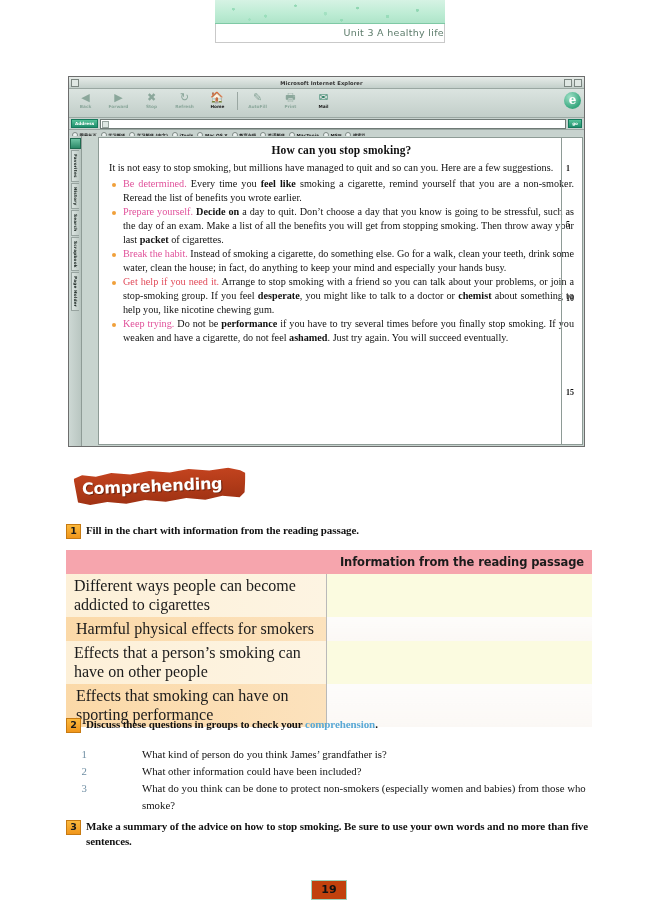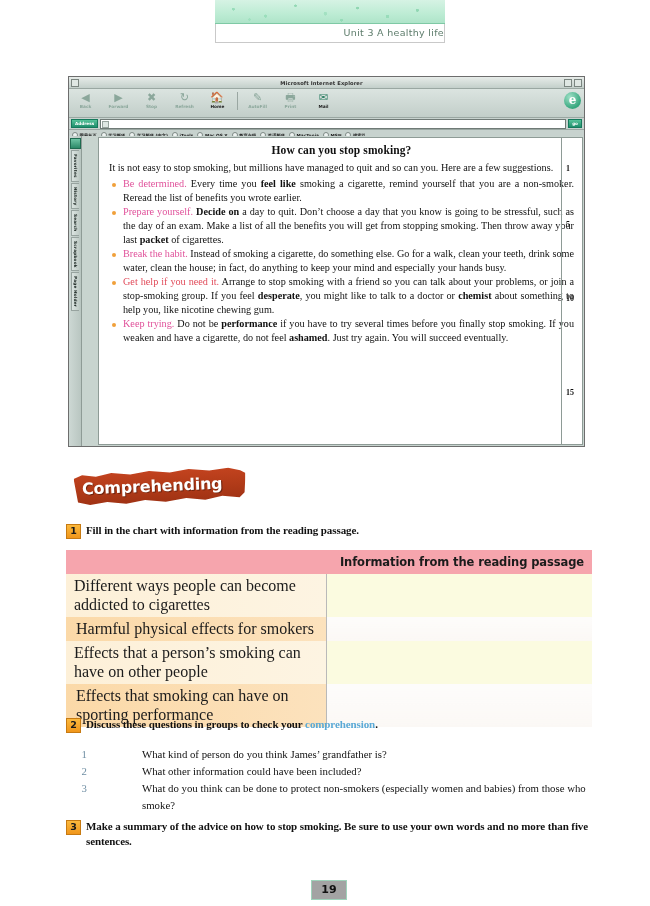--- a/index.html
+++ b/index.html
@@ -442,21 +442,21 @@
   .qtext { flex: 1; margin-left: 47px; }
 
   
   .pagenum {
     position: absolute;
     left: 311px;
     top: 880px;
     width: 34px;
     height: 18px;
     border: 1px solid #9fd3bb;
-    background: #a3a3a3;
+    background: #c2410c;
     font-family: "DejaVu Sans", sans-serif;
     font-size: 11px;
     font-weight: bold;
     color: #111;
     text-align: center;
     line-height: 17px;
   }
   .pagenum-band {
     position: absolute;
     left: 290px;

